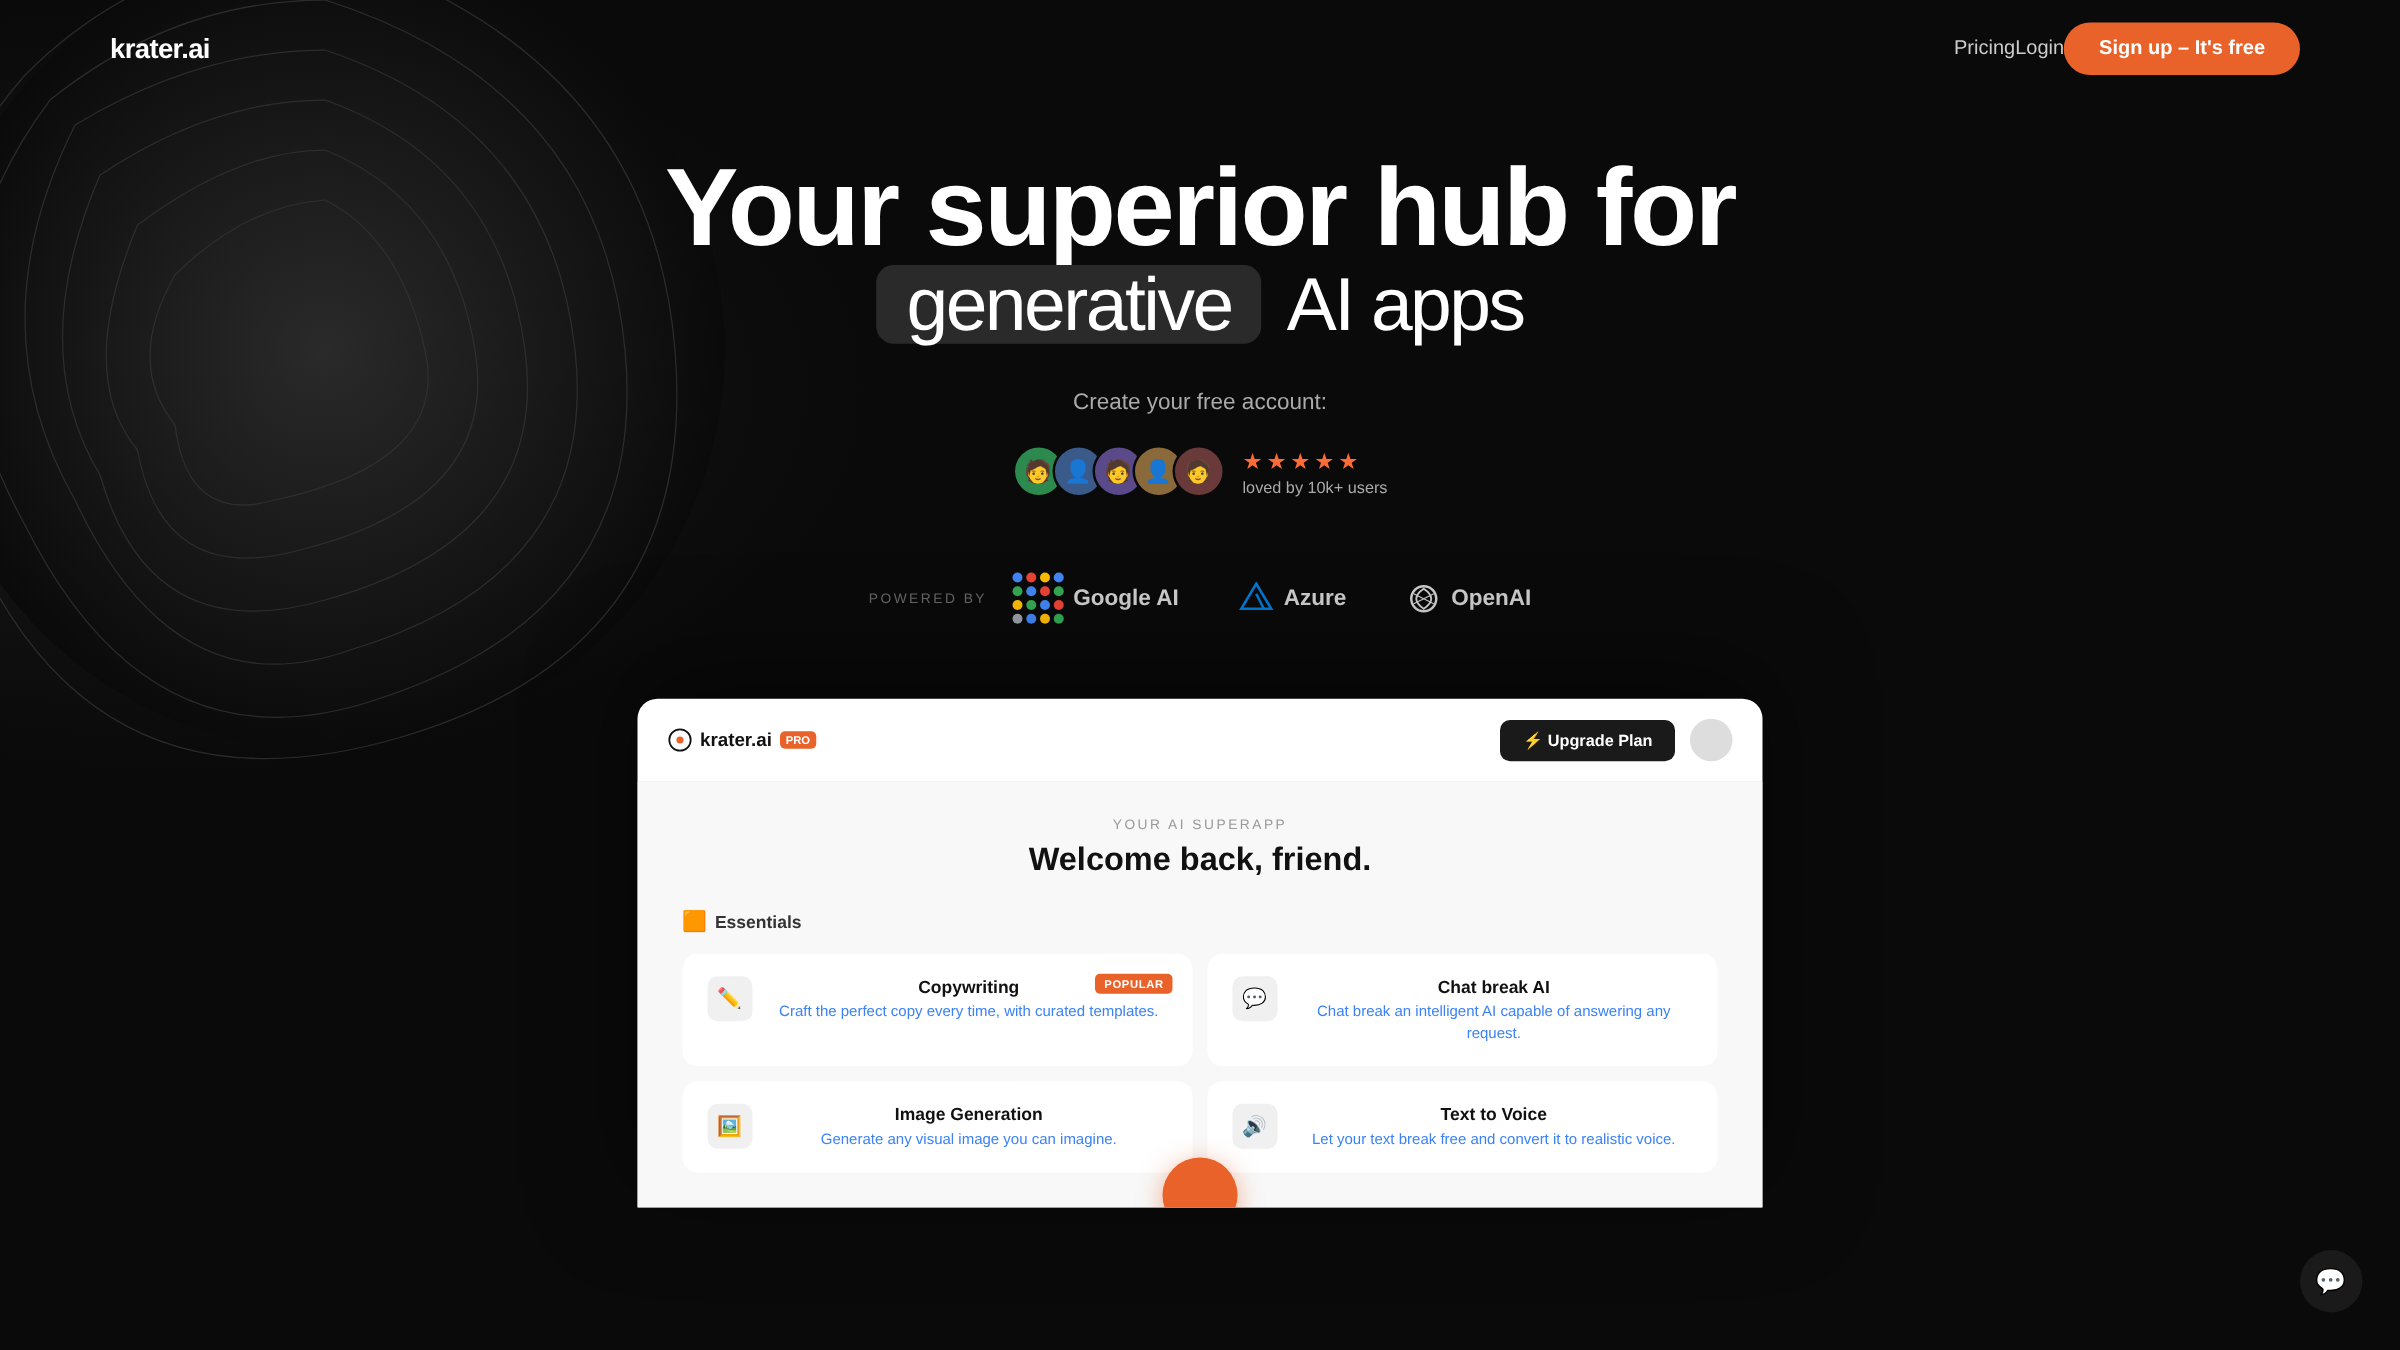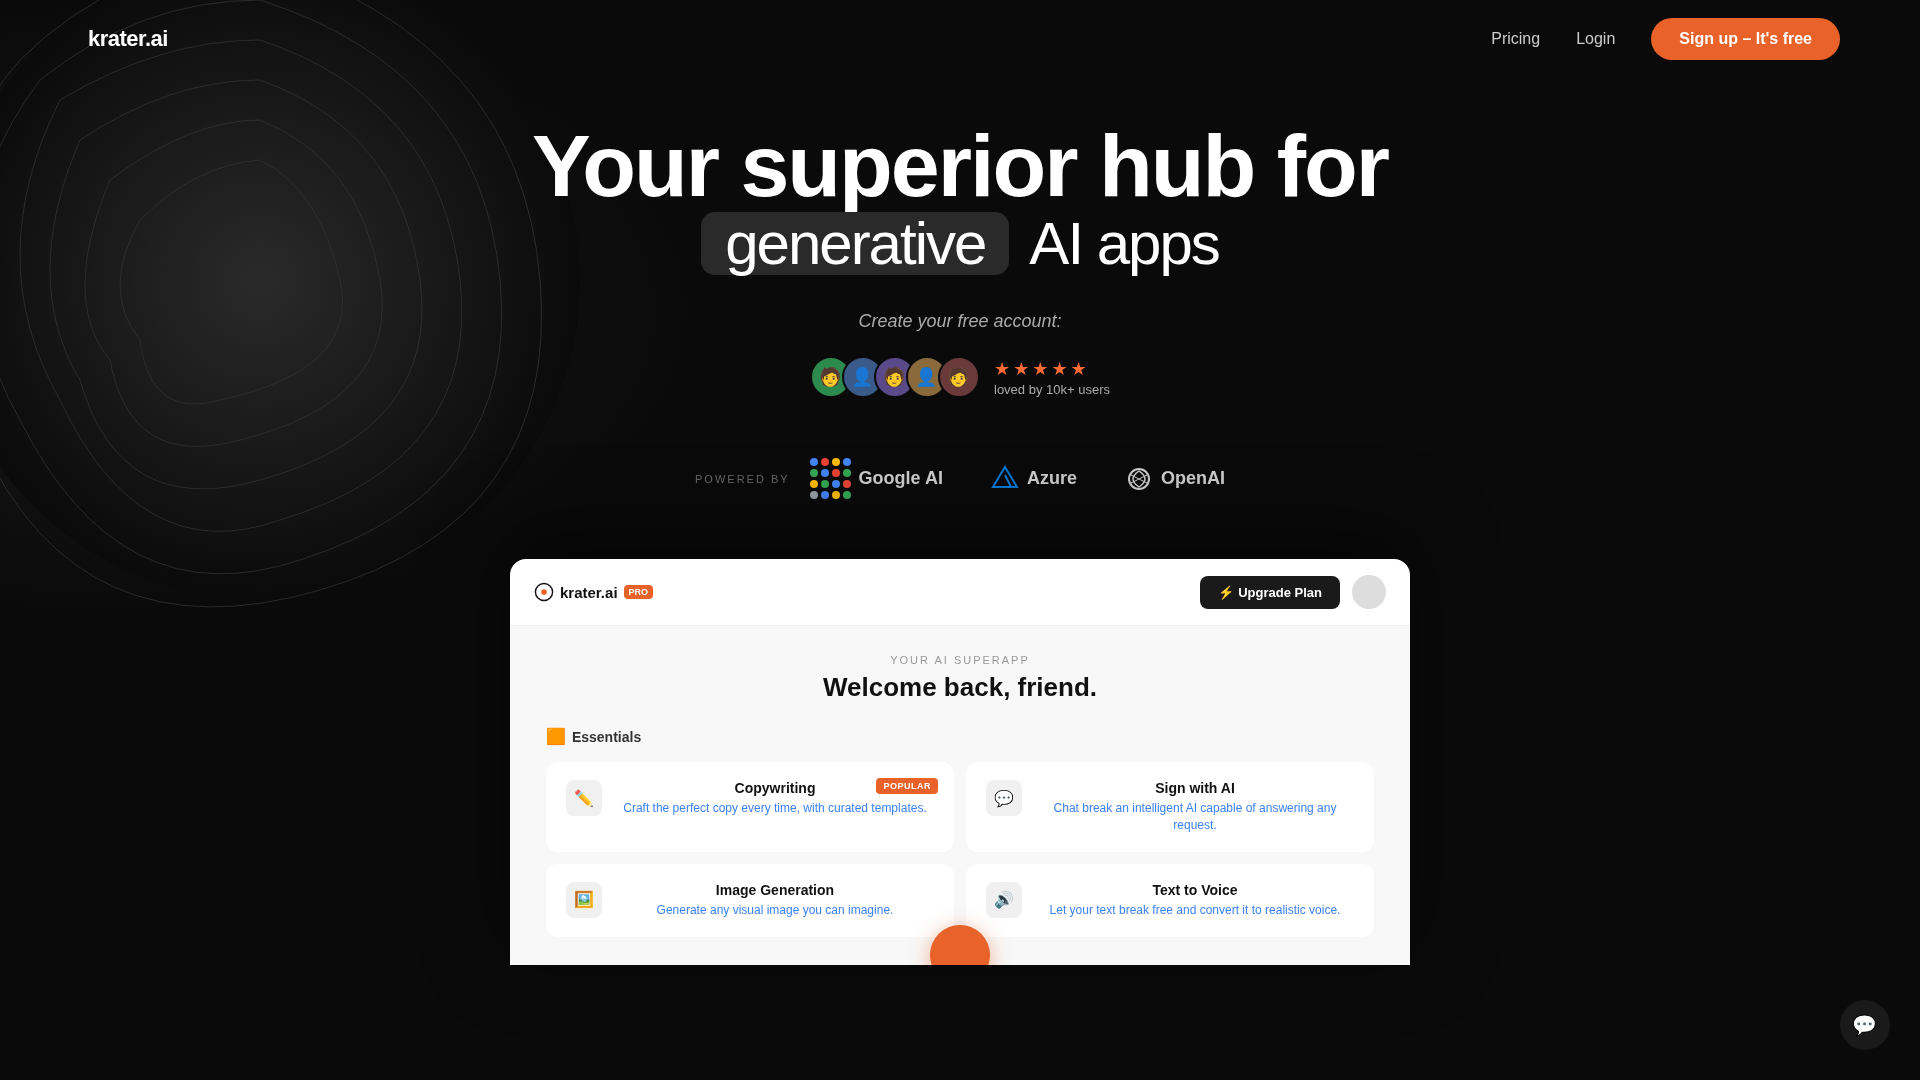--- a/index.html
+++ b/index.html
@@ -27,21 +27,20 @@
       align-items: center;
       gap: 8px;
       color: #fff;
       font-size: 22px;
       font-weight: 700;
       letter-spacing: -0.5px;
     }
     .nav-right {
       display: flex;
       align-items: center;
-      gap: 36px;
     }
     .nav-link {
       color: #ccc;
       font-size: 16px;
       font-weight: 500;
       text-decoration: none;
       cursor: pointer;
     }
     .btn-signup {
       background: #E8622A;
@@ -104,21 +103,20 @@
       display: inline-block;
       background: #2a2a2a;
       border-radius: 14px;
       padding: 0 24px;
       color: #fff;
     }
     .hero-subtitle {
       color: #aaa;
       font-size: 18px;
       margin-bottom: 24px;
-      font-style: italic;
     }
     .btn-start {
       background: transparent;
       border: 1.5px solid #555;
       color: #fff;
       border-radius: 50px;
       padding: 14px 40px;
       font-size: 15px;
       font-weight: 600;
       letter-spacing: 1.5px;
@@ -538,21 +536,21 @@
             <div class="tool-icon">✏️</div>
             <div class="tool-info">
               <div class="tool-name">Copywriting</div>
               <div class="tool-desc">Craft the perfect copy every time, with curated templates.</div>
             </div>
             <span class="popular-badge">POPULAR</span>
           </div>
           <div class="tool-card">
             <div class="tool-icon">💬</div>
             <div class="tool-info">
-              <div class="tool-name">Sign with AI</div>
+              <div class="tool-name">Chat break AI</div>
               <div class="tool-desc">Chat break an intelligent AI capable of answering any request.</div>
             </div>
           </div>
           <div class="tool-card">
             <div class="tool-icon">🖼️</div>
             <div class="tool-info">
               <div class="tool-name">Image Generation</div>
               <div class="tool-desc">Generate any visual image you can imagine.</div>
             </div>
           </div>

